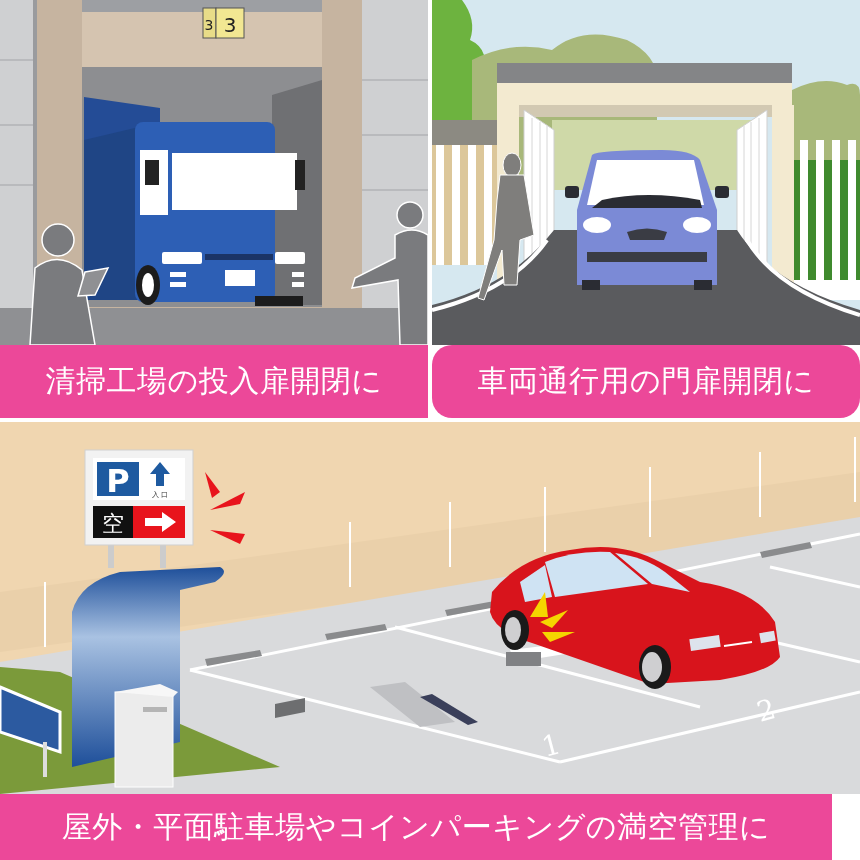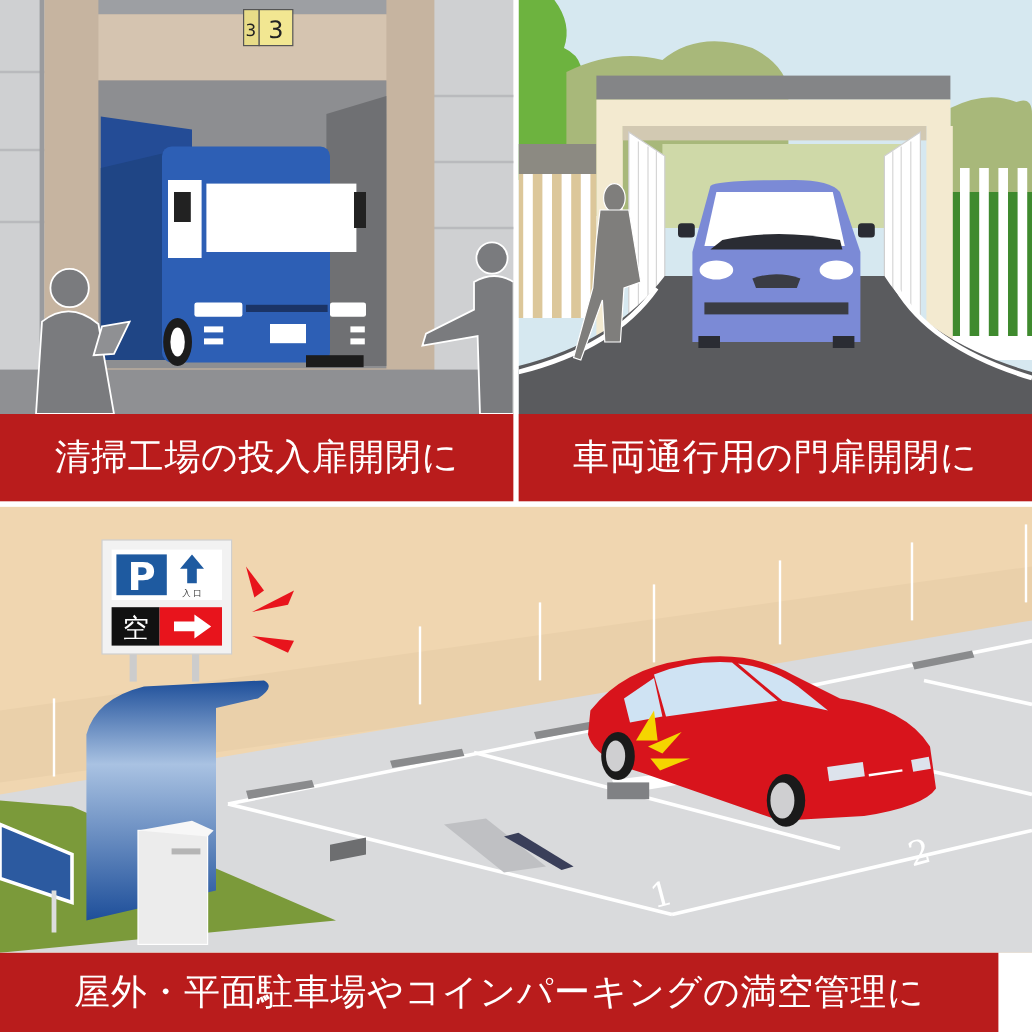--- a/index.html
+++ b/index.html
@@ -1,27 +1,27 @@
 <!DOCTYPE html>
 <html><head>
 <meta charset="utf-8">
 <style>
   html, body { margin: 0; padding: 0; background: #ffffff; }
   body { width: 860px; height: 860px; position: relative; overflow: hidden;
          font-family: "DejaVu Sans", sans-serif; }
   .panel { position: absolute; overflow: hidden; }
   .panel svg { position: absolute; left: 0; top: 0; display: block; }
-  .caption { position: absolute; background: #b91c1c; color: #ffffff;
+  .caption { position: absolute; background: #ec4899; color: #ffffff;
              display: flex; align-items: center; justify-content: center;
              font-family: "DejaVu Sans", sans-serif; letter-spacing: 0.5px; text-align: center; }
   #p1 { left: 0; top: 0; width: 428px; height: 418px; }
   #p2 { left: 432px; top: 0; width: 428px; height: 418px; }
   #p3 { left: 0; top: 422px; width: 860px; height: 438px; }
   #cap1 { left: 0; top: 345px; width: 428px; height: 73px; font-size: 30px; }
-  #cap2 { left: 0; top: 345px; width: 428px; height: 73px; font-size: 30px; }
+  #cap2 { left: 0; top: 345px; width: 428px; height: 73px; font-size: 30px; border-radius: 20px; }
   #cap3 { left: 0; top: 372px; width: 832px; height: 66px; font-size: 30px; }
 </style>
 </head>
 <body>
 
 <div class="panel" id="p1">
   <svg width="428" height="345" viewBox="0 0 428 345">
     <rect x="0" y="0" width="428" height="345" fill="#cfd0d2"></rect>
 
     <g stroke="#b9babd" stroke-width="2">

